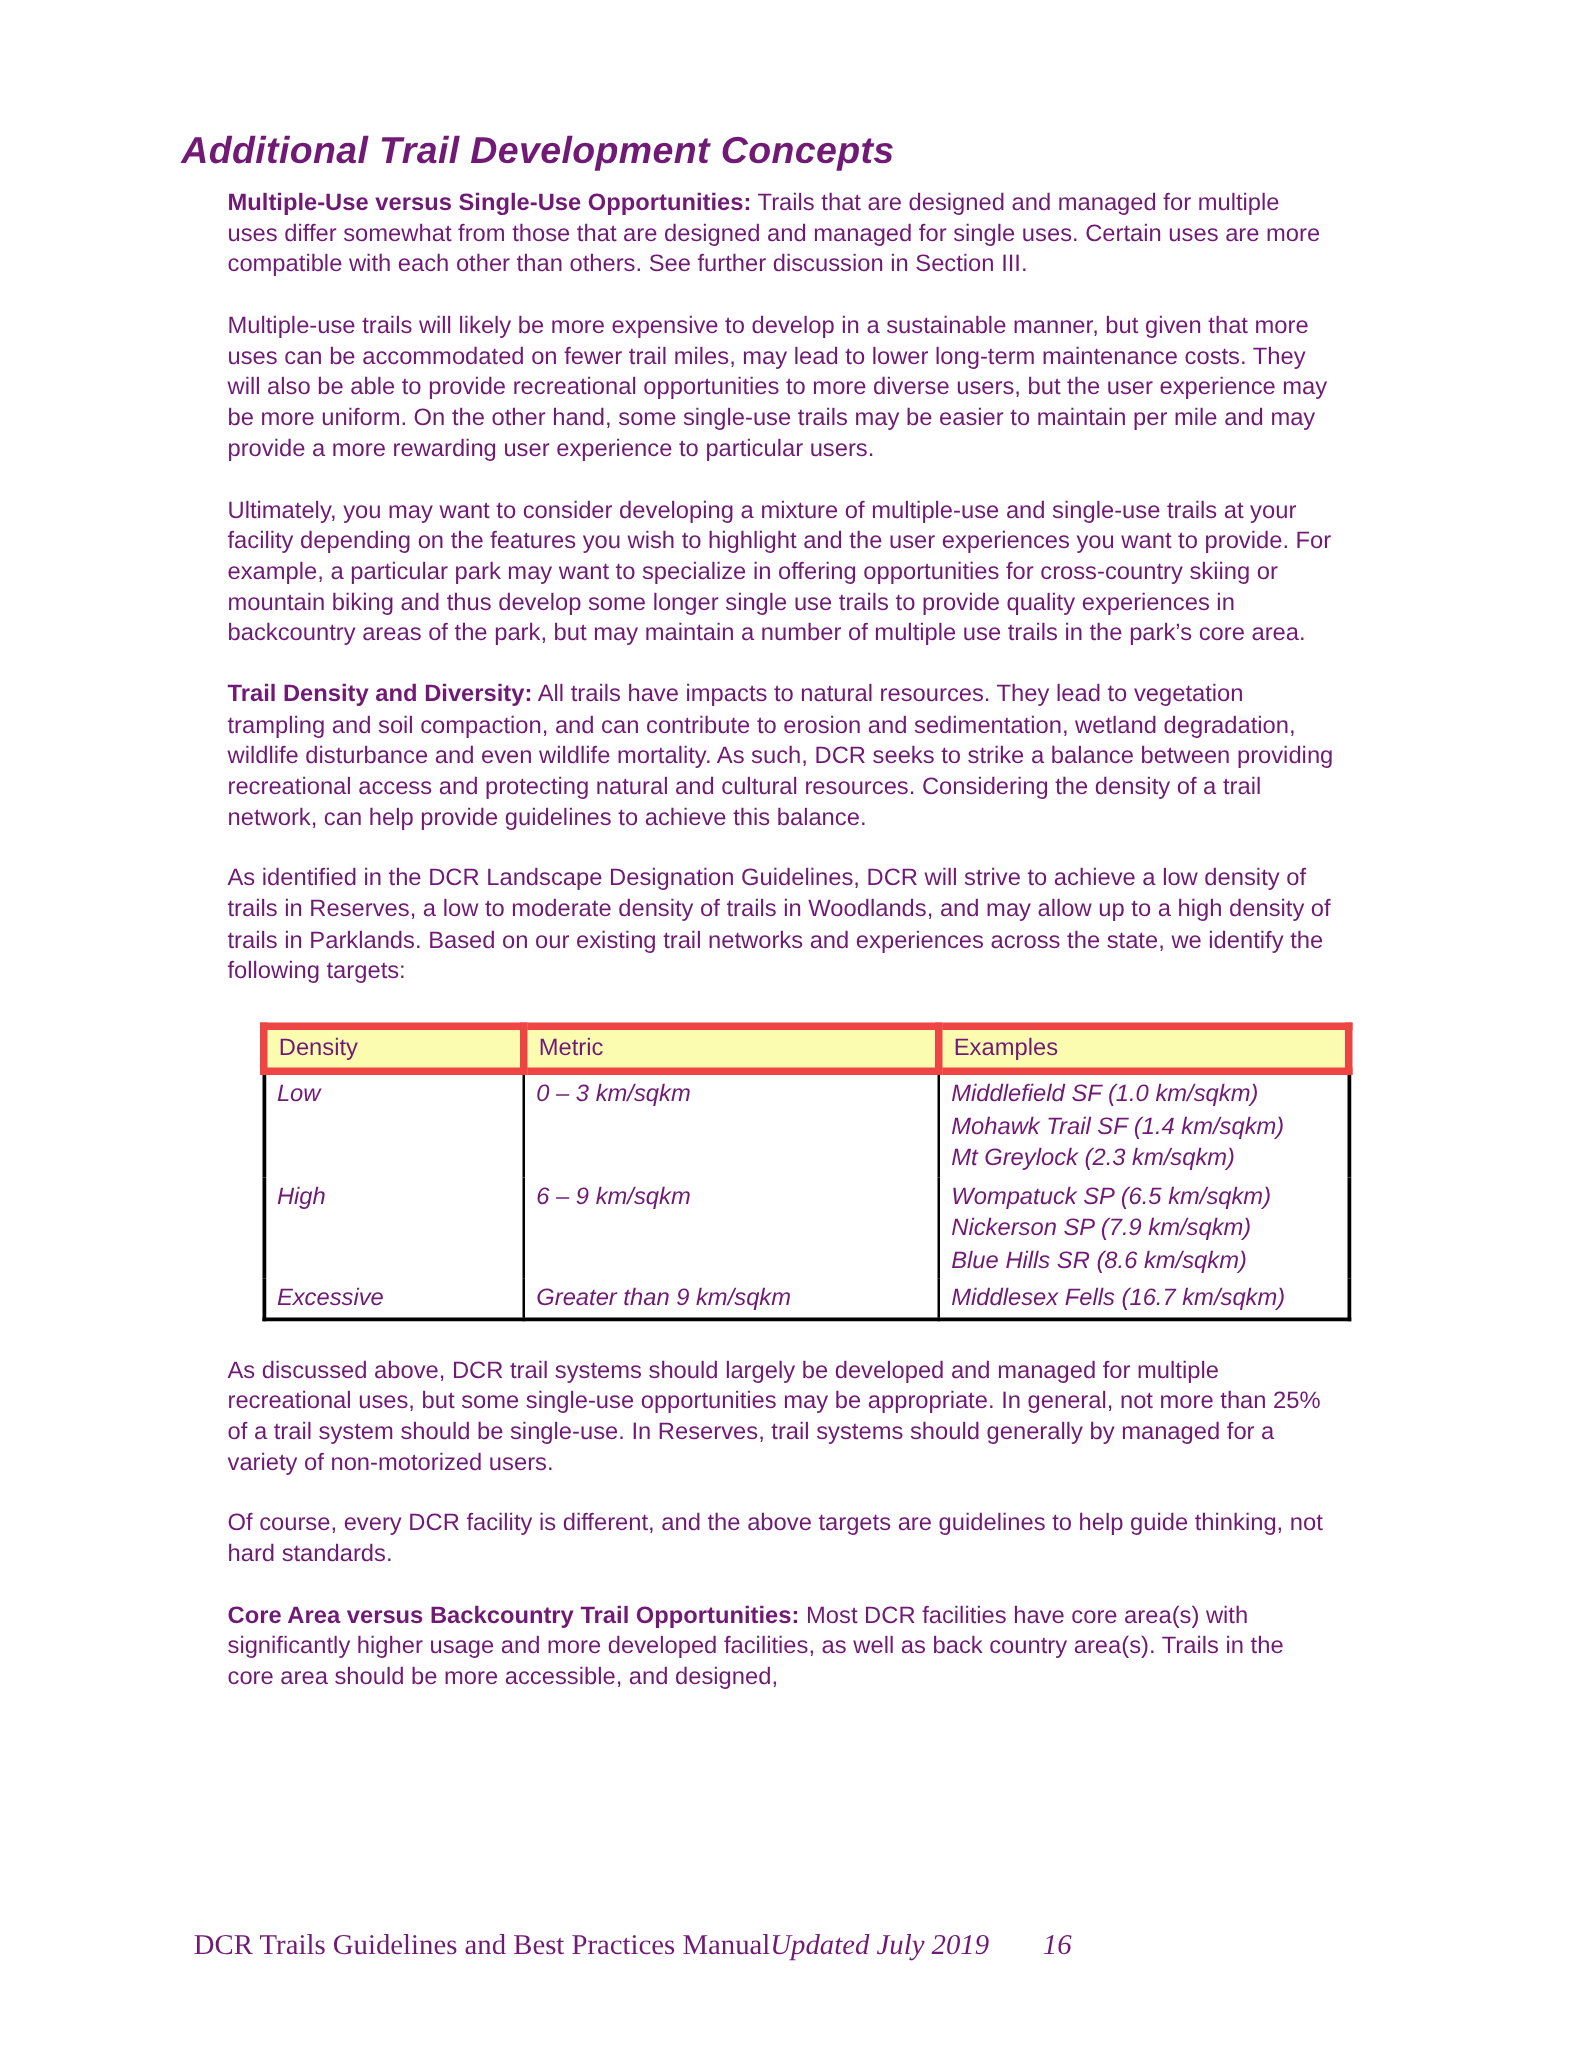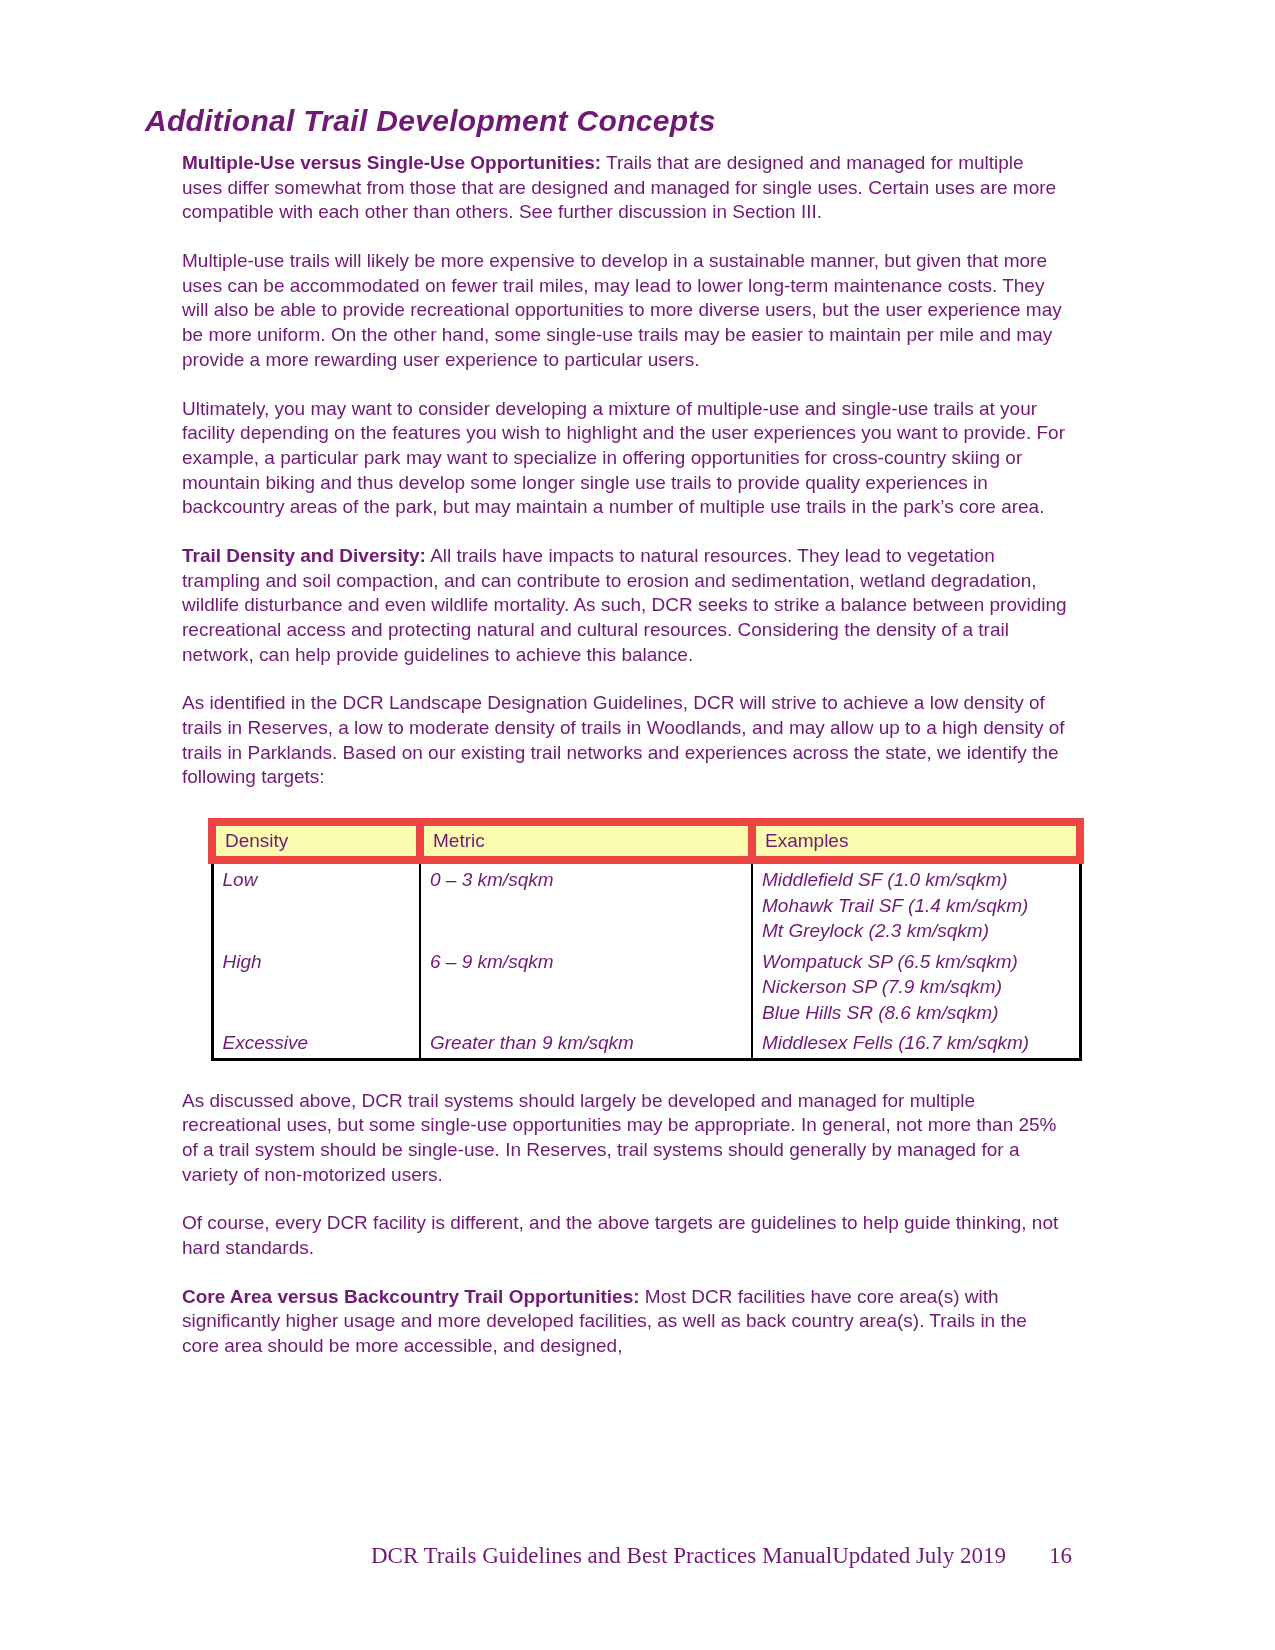--- a/index.html
+++ b/index.html
@@ -36,21 +36,21 @@
   .lead { font-weight: bold; }
   table.density-table {
     border-collapse: collapse;
     table-layout: fixed;
     width: 868px;
     margin: 28px 0 28px 26px;
     border: 3px solid #000;
     font-size: 19px;
   }
   table.density-table th {
-    border: 8px solid #ef4444;
+    border: 6px solid #ef4444;
     font-weight: normal;
     text-align: left;
     padding: 2px 9px 3px 9px;
     line-height: 25px;
   }
   table.density-table td {
     border-left: 2px solid #737373;
     border-right: 2px solid #000;
     border-top: none;
     border-bottom: none;
@@ -60,26 +60,26 @@
     line-height: 25.5px;
     font-style: italic;
   }
   .example-line { line-height: 25.5px; }
   .footer {
     position: absolute;
     left: 155px;
     top: 1543px;
     width: 917px;
     display: flex;
-    justify-content: flex-end;
+    justify-content: flex-start;
     align-items: baseline;
     font-family: "Liberation Serif", serif;
     font-size: 23px;
   }
-  .footer-right { display: flex; align-items: baseline; }
+  .footer-right { display: flex; align-items: baseline; font-style: italic; }
   .footer-page { margin-left: 43px; }
 </style>
 </head>
 <body>
 
 <div class="page">
 
   <h1 class="doc-title">Additional Trail Development Concepts</h1>
 
   <div class="content">

